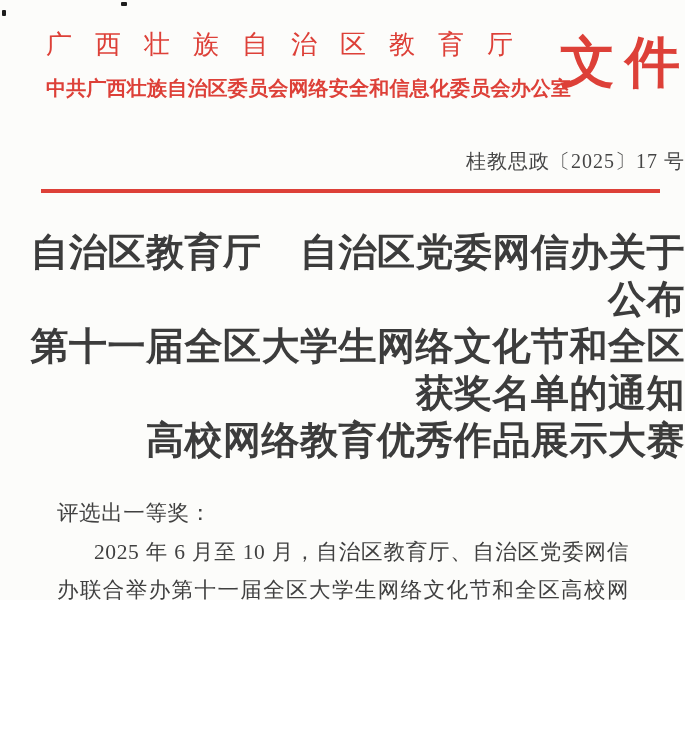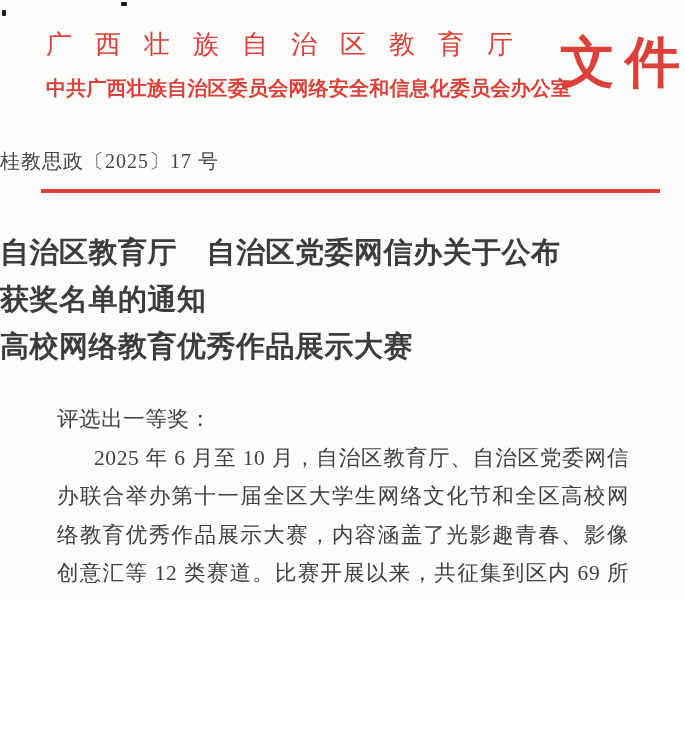--- a/index.html
+++ b/index.html
@@ -48,38 +48,38 @@
     right: -5px;
     font-size: 55px;
     font-weight: 700;
     letter-spacing: 10px;
     color: var(--header-red, #dd4038);
   }
 
   
   .doc-number {
     margin-top: 46px;
-    text-align: left;
+    text-align: right;
     font-size: 20px;
     letter-spacing: 1px;
     color: #454545;
   }
 
   
   .red-rule {
     height: 4px;
     margin: 14px 25px 0 41px;
     background: var(--line-red, #dd4038);
   }
 
   
   .title {
     margin-top: 36px;
-    text-align: left;
-    font-size: 29px;
+    text-align: right;
+    font-size: 38px;
     font-weight: 700;
     line-height: 47px;
     letter-spacing: 0.5px;
     color: #3c3c3c;
   }
 
   
   .body-block {
     margin-top: 30px;
     padding: 0 56px 0 57px;
@@ -110,20 +110,21 @@
     </div>
     <div class="doc-type">文件</div>
   </header>
 
   <div class="doc-number">桂教思政〔2025〕17 号</div>
 
   <div class="red-rule"></div>
 
   <div class="title">
     <div class="title-line">自治区教育厅　自治区党委网信办关于公布</div>
+    <div class="title-line">第十一届全区大学生网络文化节和全区</div>
     <div class="title-line">获奖名单的通知</div>
     <div class="title-line">高校网络教育优秀作品展示大赛</div>
   </div>
 
   <div class="body-block">
     <div class="salutation">评选出一等奖：</div>
     <p class="paragraph">2025 年 6 月至 10 月，自治区教育厅、自治区党委网信办联合举办第十一届全区大学生网络文化节和全区高校网络教育优秀作品展示大赛，内容涵盖了光影趣青春、影像创意汇等 12 类赛道。比赛开展以来，共征集到区内 69 所高校报来的作品共计 1485 项，经资格审核、专家评审，评选出一等奖 52 项、二等奖 105 项、三等奖 357 项。具体名单详见附件，现予以公布。</p>
   </div>
 
 </div>

